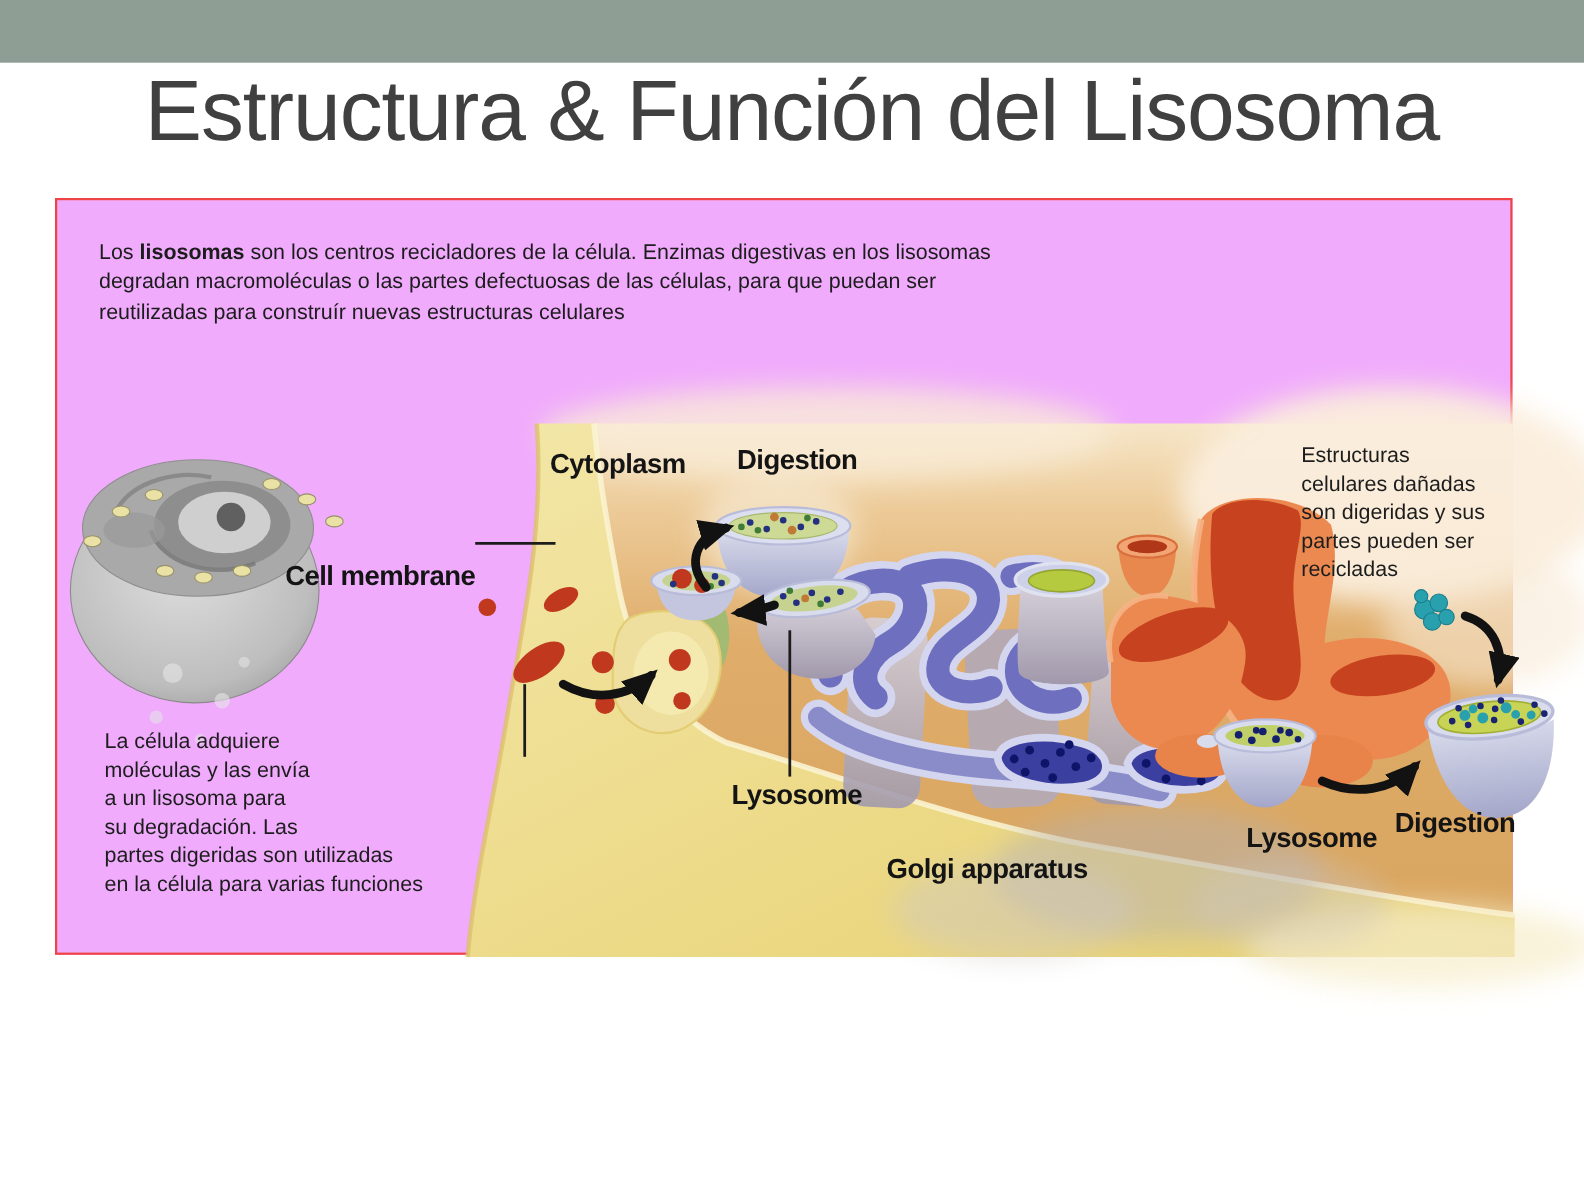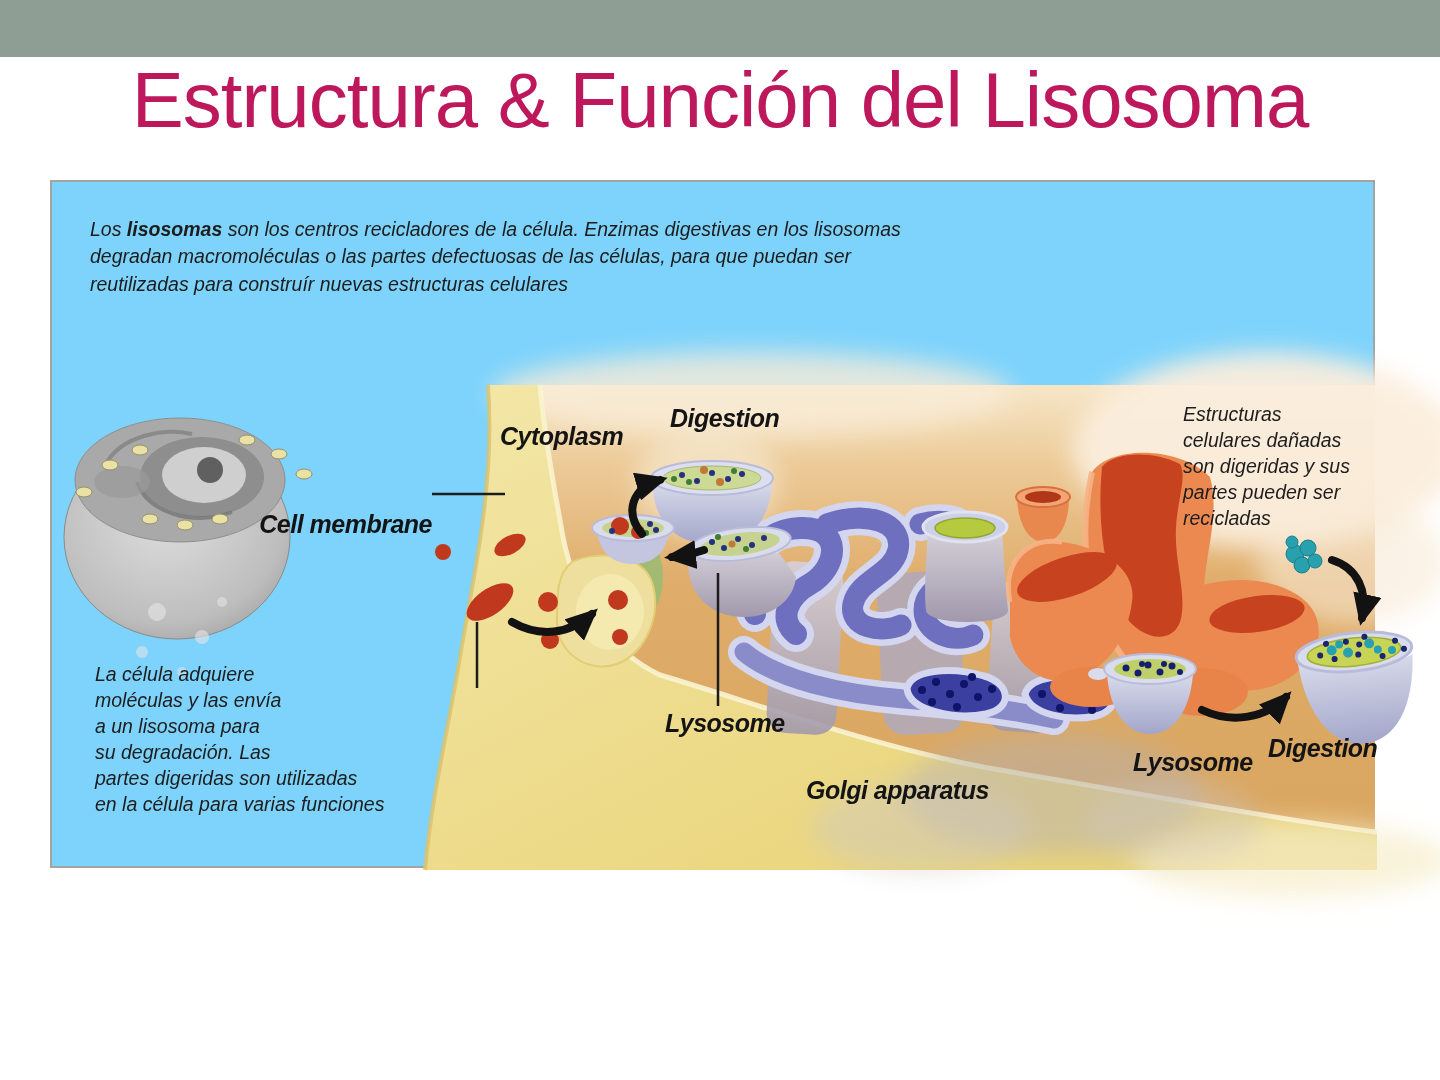--- a/index.html
+++ b/index.html
@@ -3,41 +3,41 @@
 <meta charset="utf-8">
 <style>
   html,body{margin:0;padding:0;}
   body{
     width:1440px;height:1080px;position:relative;background:#ffffff;
     font-family:"Liberation Sans", sans-serif;overflow:hidden;
   }
   .topbar{position:absolute;left:0;top:0;width:1440px;height:57px;background:#8f9e94;}
   .title{
     position:absolute;left:0;top:58px;width:1440px;text-align:center;
-    font-size:78px;line-height:1.1;color:#be185d;letter-spacing:-1px;font-weight:400;
+    font-size:78px;line-height:1.1;color:#404040;letter-spacing:-1px;font-weight:400;
     white-space:nowrap;
   }
   .panel{
     position:absolute;left:50px;top:180px;width:1325px;height:688px;
-    box-sizing:border-box;border:2px solid #a3a3a3;background:#7dd3fc;font-style:italic;
+    box-sizing:border-box;border:2px solid #ef4444;background:#f0abfc;
   }
   .diagram-svg{position:absolute;left:0;top:0;width:1321px;height:684px;overflow:visible;}
   .intro{
     position:absolute;left:38px;top:34px;width:842px;
     font-size:19.5px;line-height:1.4;color:#1c1c1c;
   }
   .intro b{font-weight:bold;}
   .biglabel{
     position:absolute;font-size:25px;font-weight:bold;color:#141414;
     letter-spacing:-0.5px;white-space:nowrap;
   }
   .note{
     position:absolute;font-size:19.5px;line-height:26px;color:#1d1d1d;white-space:nowrap;
   }
-  .lbl-cytoplasm{left:448px;top:240px;}
+  .lbl-cytoplasm{left:448px;top:226px;}
   .lbl-digestion-top{left:618px;top:222px;}
   .lbl-cellmembrane{left:180px;top:296px;width:200px;text-align:right;margin-top:32px;}
   .lbl-lysosome-center{left:613px;top:527px;}
   .lbl-golgi{left:754px;top:594px;}
   .lbl-lysosome-right{left:1081px;top:566px;}
   .lbl-digestion-right{left:1216px;top:552px;}
   .note-damaged{left:1131px;top:219px;}
   .note-acquire{left:43px;top:479px;}
   .note-food{left:268px;top:479px;width:175px;text-align:right;}
 </style>

